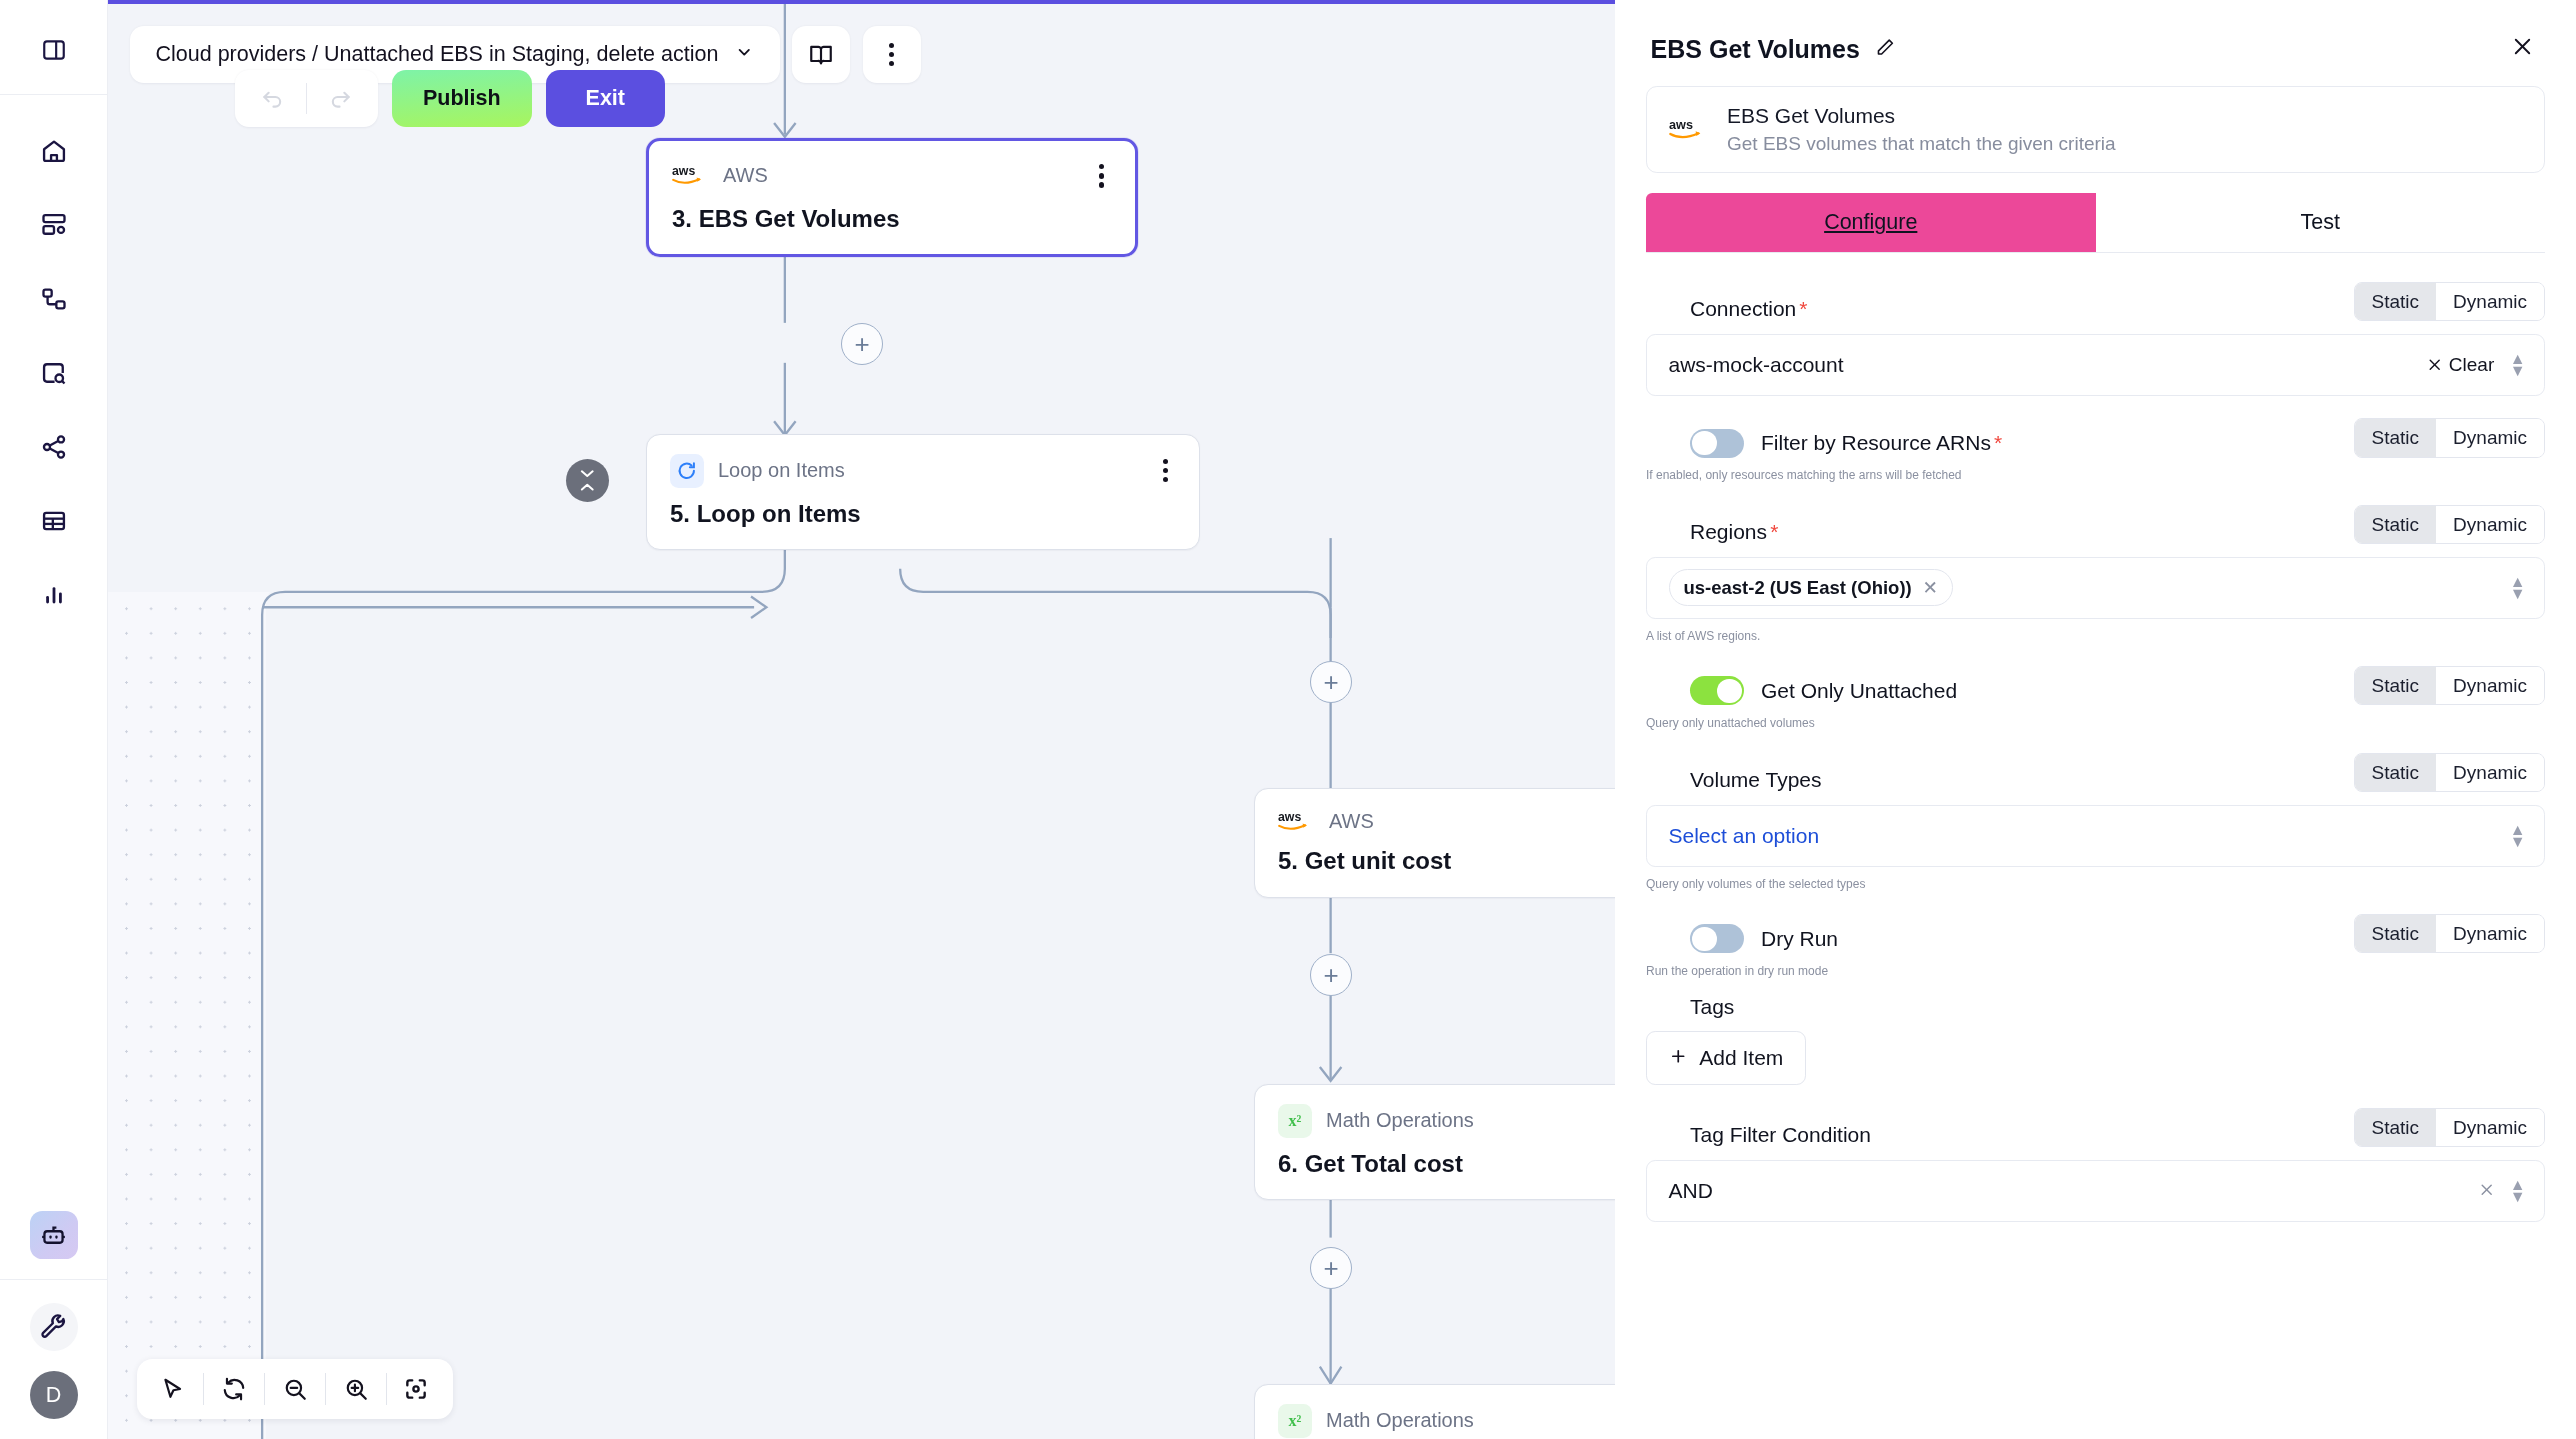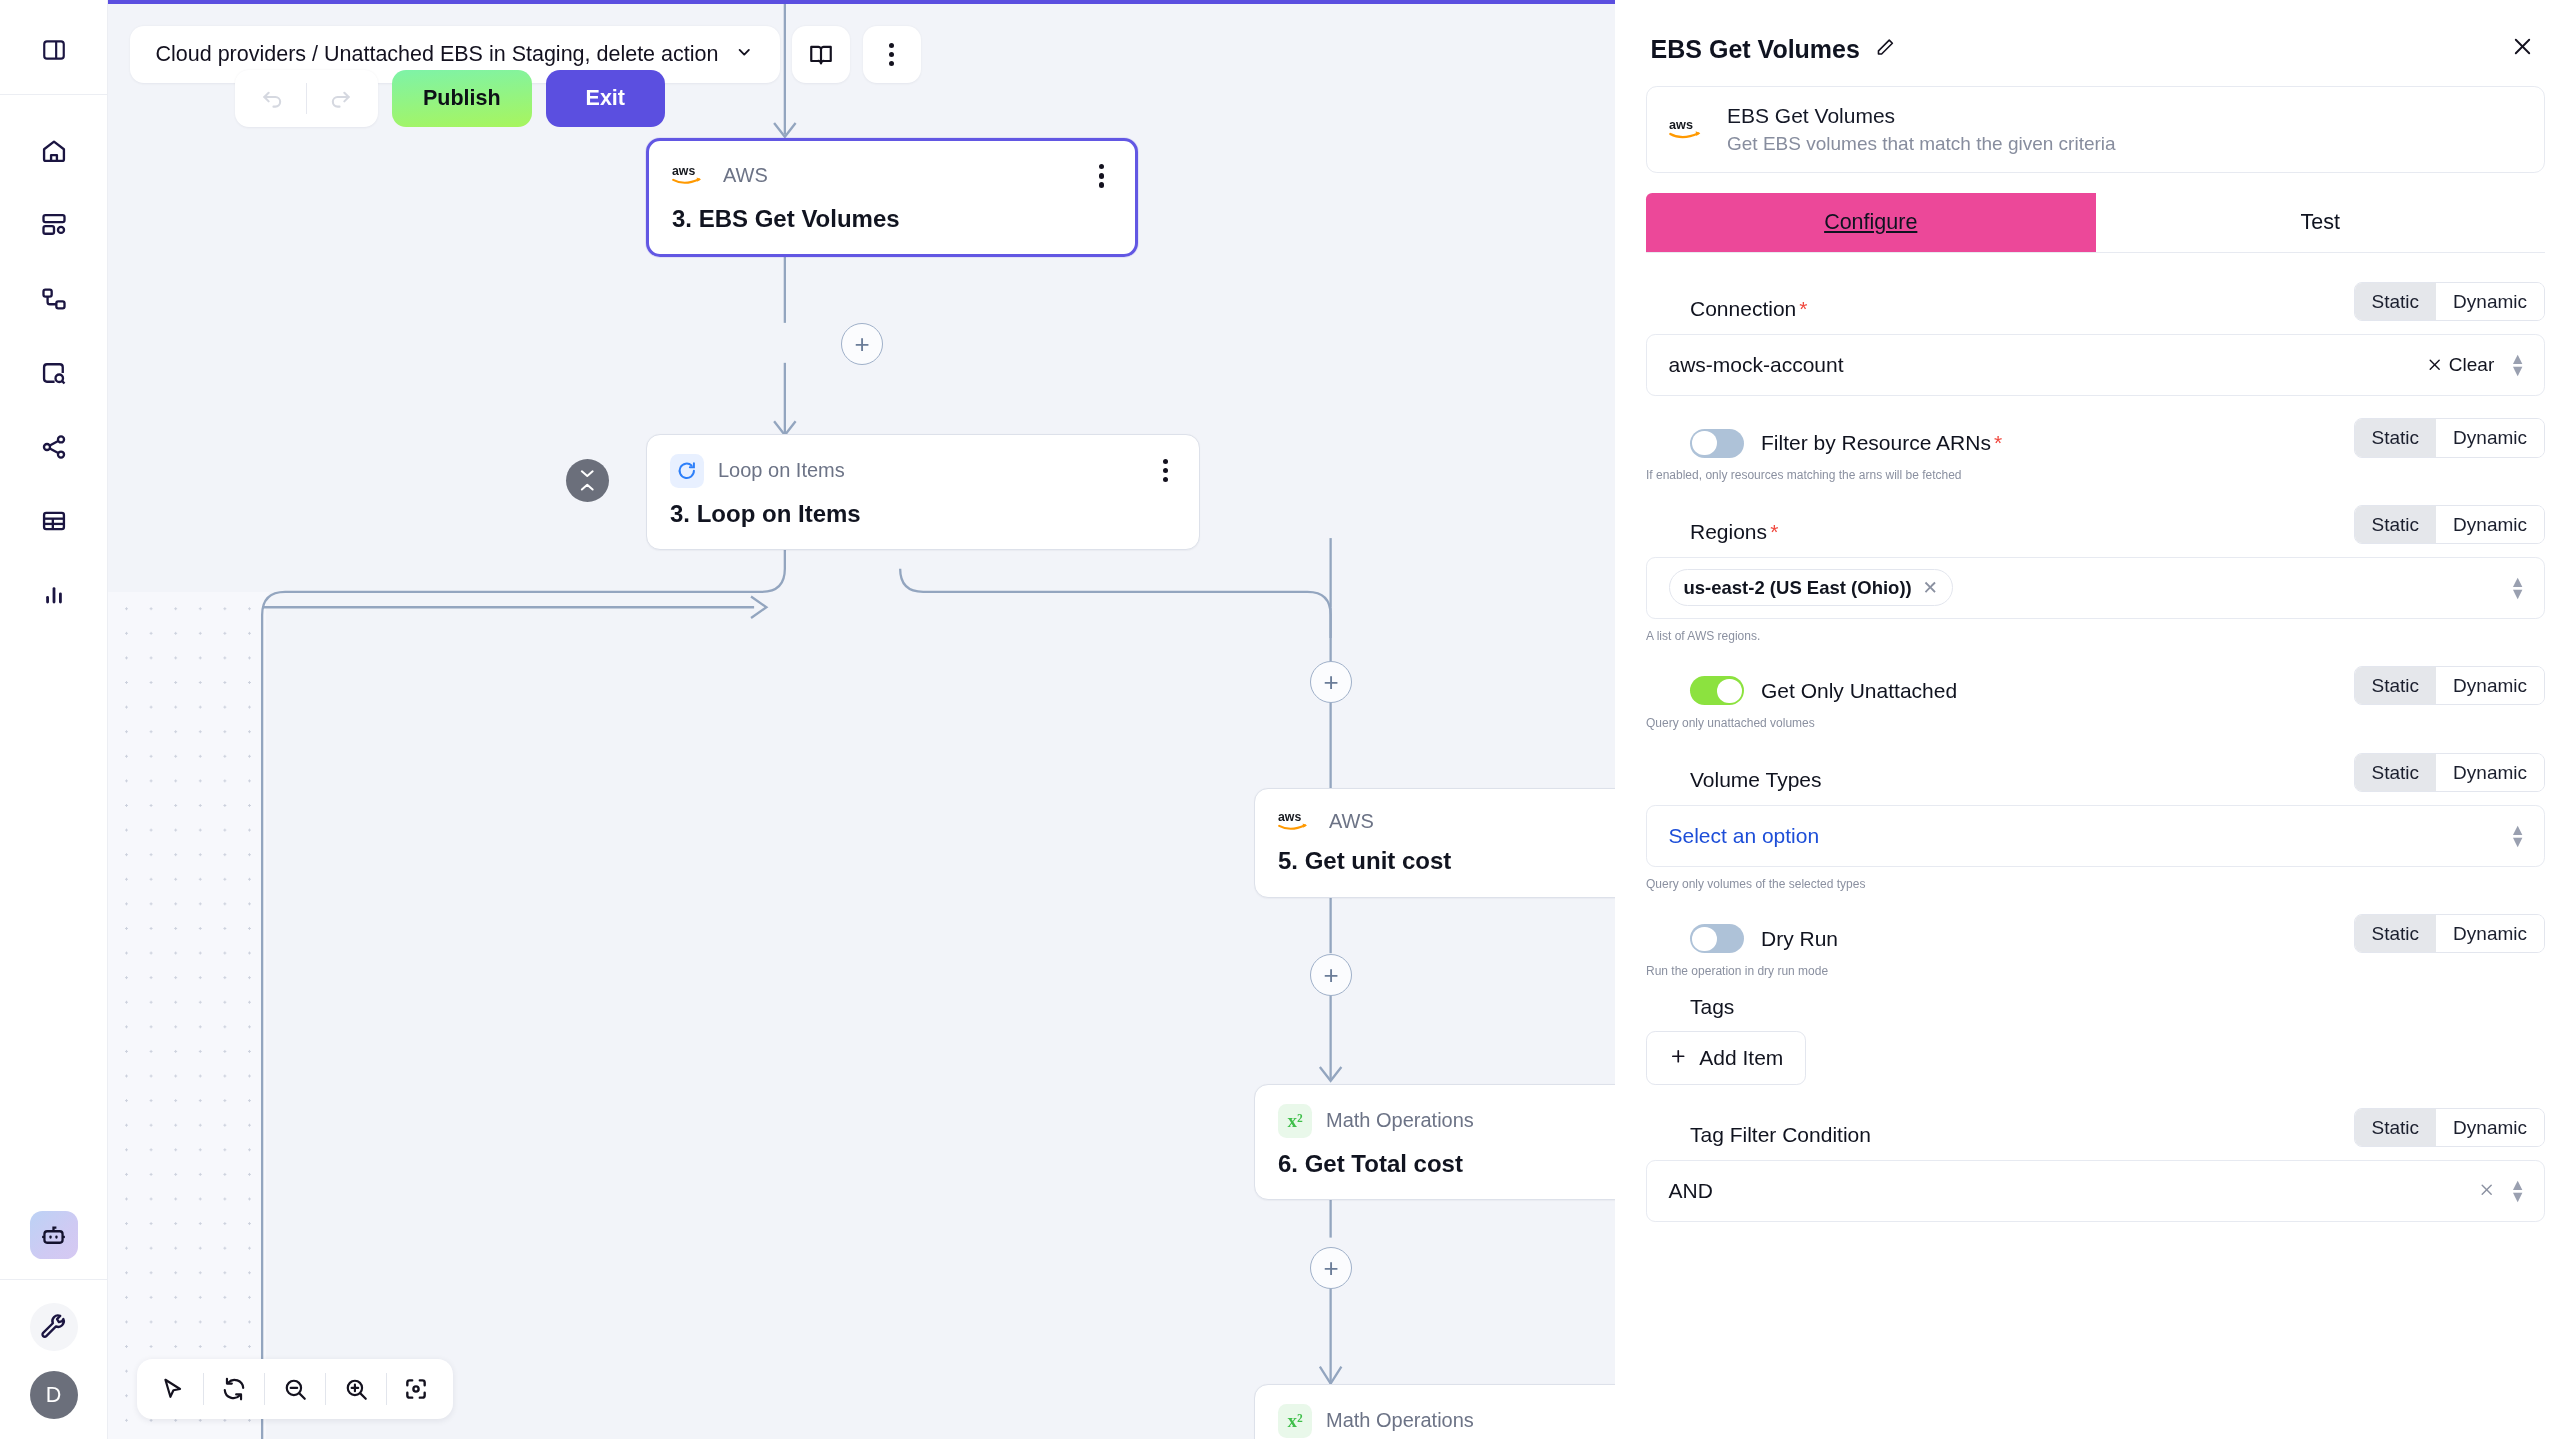--- a/index.html
+++ b/index.html
@@ -108,21 +108,21 @@
   }
   .node.selected { border: 3.1px solid #6257e3; box-shadow: 0 0 0 0.8px rgba(98,87,227,.15); }
   .node-head { display:flex; align-items:center; justify-content:space-between; }
   .node-head-left { display:flex; align-items:center; gap: 14px; }
   .node-kind { font-size: 20px; color: #6c7386; }
   .node-title { margin-top: 12.3px; font-size: 24px; font-weight: 700; color:#111420; white-space: nowrap;}
   .kebab { display:flex; flex-direction:column; gap: 3.8px; padding: 4.6px 7.7px; cursor:pointer; }
   .kebab i { width: 5.4px; height: 5.4px; border-radius:50%; background:#14121f; display:block; }
   .icon-box { width: 34px; height: 34px; border-radius: 8.5px; display:flex; align-items:center; justify-content:center; }
   .icon-box.loop { background:#e8f0ff; }
-  .icon-box.math { background:#e9f8ea; color:#3fbf4a; font-size: 19px; font-weight:700; font-family:"Liberation Serif", serif; }
+  .icon-box.math { background:#e9f8ea; color:#3fbf4a; font-size: 16px; font-weight:700; font-family:"Liberation Serif", serif; }
 
   .plus-node {
     position:absolute; width: 42px; height: 42px; border-radius:50%;
     background:#fbfcfe; border:1.5px solid #9fb0c9; color:#6b7d99;
     display:flex; align-items:center; justify-content:center; cursor:pointer; z-index: 4;
     font-size: 26px; line-height: 1;
   }
   .collapse-badge {
     position:absolute; width: 43px; height: 43px; border-radius: 50%;
     background:#6b6f7b; color:#fff; display:flex; flex-direction:column;
@@ -412,21 +412,21 @@
             </svg>
           </span>
           <span class="node-kind">Loop on Items</span>
         </div>
         <div class="kebab">
             <i></i>
             <i></i>
             <i></i>
           </div>
       </div>
-      <div class="node-title">3. Loop on Items</div>
+      <div class="node-title">5. Loop on Items</div>
     </div>
     <div class="collapse-badge" style="left:458px; top:459px;">
       <svg width="18.5" height="10.8" viewBox="0 0 24 14" fill="none" stroke="#fff" stroke-width="2.6" stroke-linecap="round" stroke-linejoin="round">
           <polyline points="5 3 12 9 19 3"></polyline>
         </svg>
       <svg width="18.5" height="10.8" viewBox="0 0 24 14" fill="none" stroke="#fff" stroke-width="2.6" stroke-linecap="round" stroke-linejoin="round">
           <polyline points="5 11 12 5 19 11"></polyline>
         </svg>
     </div>
 

